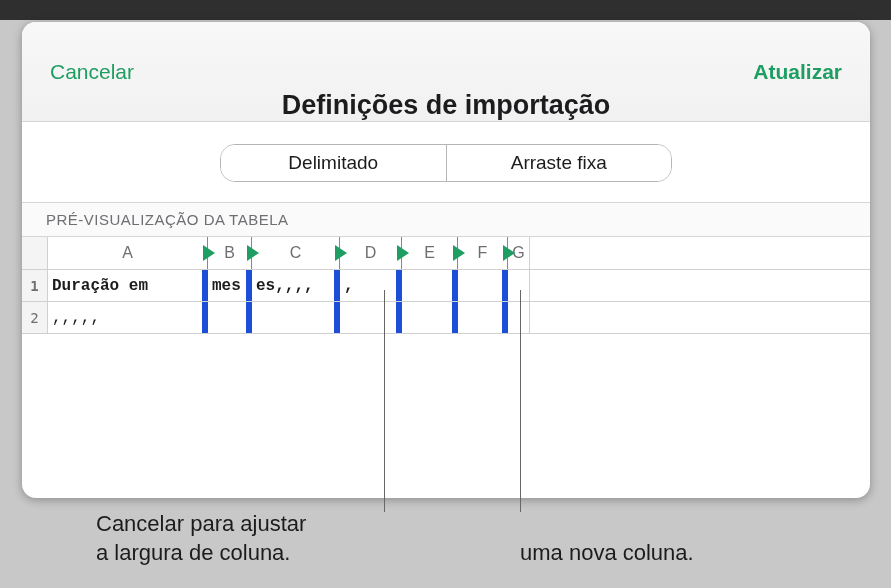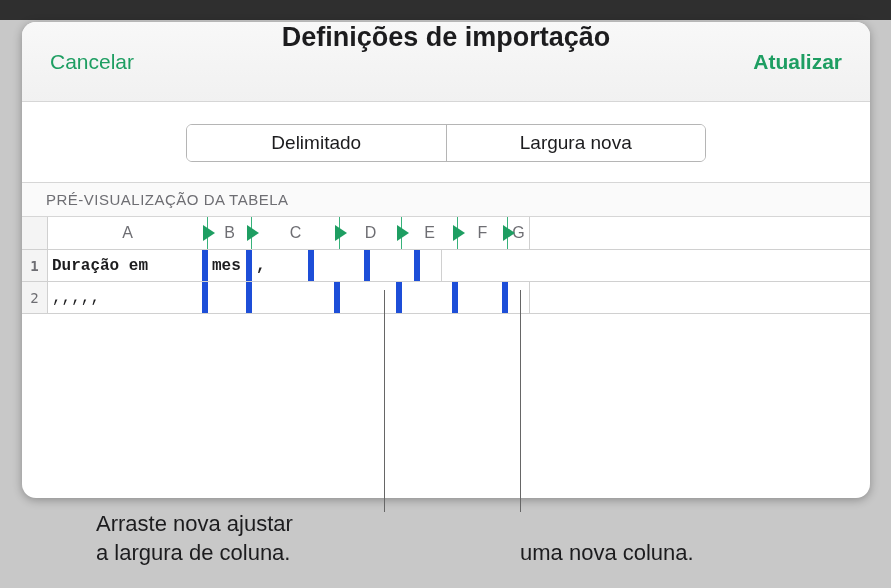--- a/index.html
+++ b/index.html
@@ -27,25 +27,25 @@
       left: 22px;
       top: 22px;
       width: 848px;
       height: 476px;
       background: #fff;
       border-radius: 14px;
       overflow: hidden;
       box-shadow: 0 2px 10px rgba(0,0,0,0.3);
     }
     .header {
-      height: 80px;
+      height: 100px;
       background: linear-gradient(#f8f8f8,#f1f1f1);
       border-bottom: 1px solid #d6d6d6;
       display:flex;
-      align-items:flex-start;
+      align-items:flex-end;
       justify-content:center;
       position:relative;
     }
     .header-title {
       font-size: 27px;
       font-weight: 600;
       color:#1c1c1e;
     }
     .header-left, .header-right {
       position:absolute;
@@ -56,24 +56,24 @@
       background:none;
       border:none;
       cursor:pointer;
       padding:8px 12px;
     }
     .header-left { left: 16px; }
     .header-right { right: 16px; font-weight:600; }
 
     .segmented {
       margin: 22px auto 20px;
-      width: 520px;
+      width: 452px;
       height: 38px;
       border: 1px solid #b5b5b5;
-      border-radius: 6px;
+      border-radius: 15px;
       display:flex;
       overflow:hidden;
       background:#fff;
     }
     .segmented button {
       flex:1;
       border:none;
       background:#fff;
       font-size: 19px;
       color:#1c1c1e;
@@ -189,21 +189,21 @@
 <div class="sheet">
 
   <div class="header">
     <button class="header-left">Cancelar</button>
     <div class="header-title">Definições de importação</div>
     <button class="header-right">Atualizar</button>
   </div>
 
   <div class="segmented">
     <button>Delimitado</button>
-    <button>Largura nova</button>
+    <button>Arraste fixa</button>
   </div>
 
   <div class="section-label">PRÉ-VISUALIZAÇÃO DA TABELA</div>
 
   <div class="preview-wrap">
 
     <div class="col-header-row">
       <div class="row-num-col"></div>
       <div class="col-head col-A">
         <span>A</span>
@@ -231,20 +231,21 @@
       </div>
       <div class="col-head col-G">
         <span>G</span>
       </div>
     </div>
 
     <div class="data-row first">
       <div class="row-num-col">1</div>
       <div class="cell col-A">Duração em </div>
       <div class="cell col-B">mes</div>
+      <div class="cell col-C">es,,,,</div>
       <div class="cell col-D">,</div>
       <div class="cell col-E"></div>
       <div class="cell col-F"></div>
       <div class="cell col-G"></div>
     </div>
 
     <div class="data-row">
       <div class="row-num-col">2</div>
       <div class="cell col-A">,,,,,</div>
       <div class="cell col-B"></div>
@@ -255,19 +256,19 @@
       <div class="cell col-G"></div>
     </div>
 
   </div>
 </div>
 
 <div class="leader l1"></div>
 <div class="leader l2"></div>
 
 <div class="callout left">
-  <span>Arraste nova ajustar</span><br>
+  <span>Cancelar para ajustar</span><br>
   <span>a largura de coluna.</span>
 </div>
 <div class="callout right">
   <br>
   <span>uma nova coluna.</span>
 </div>
 
 </body></html>

